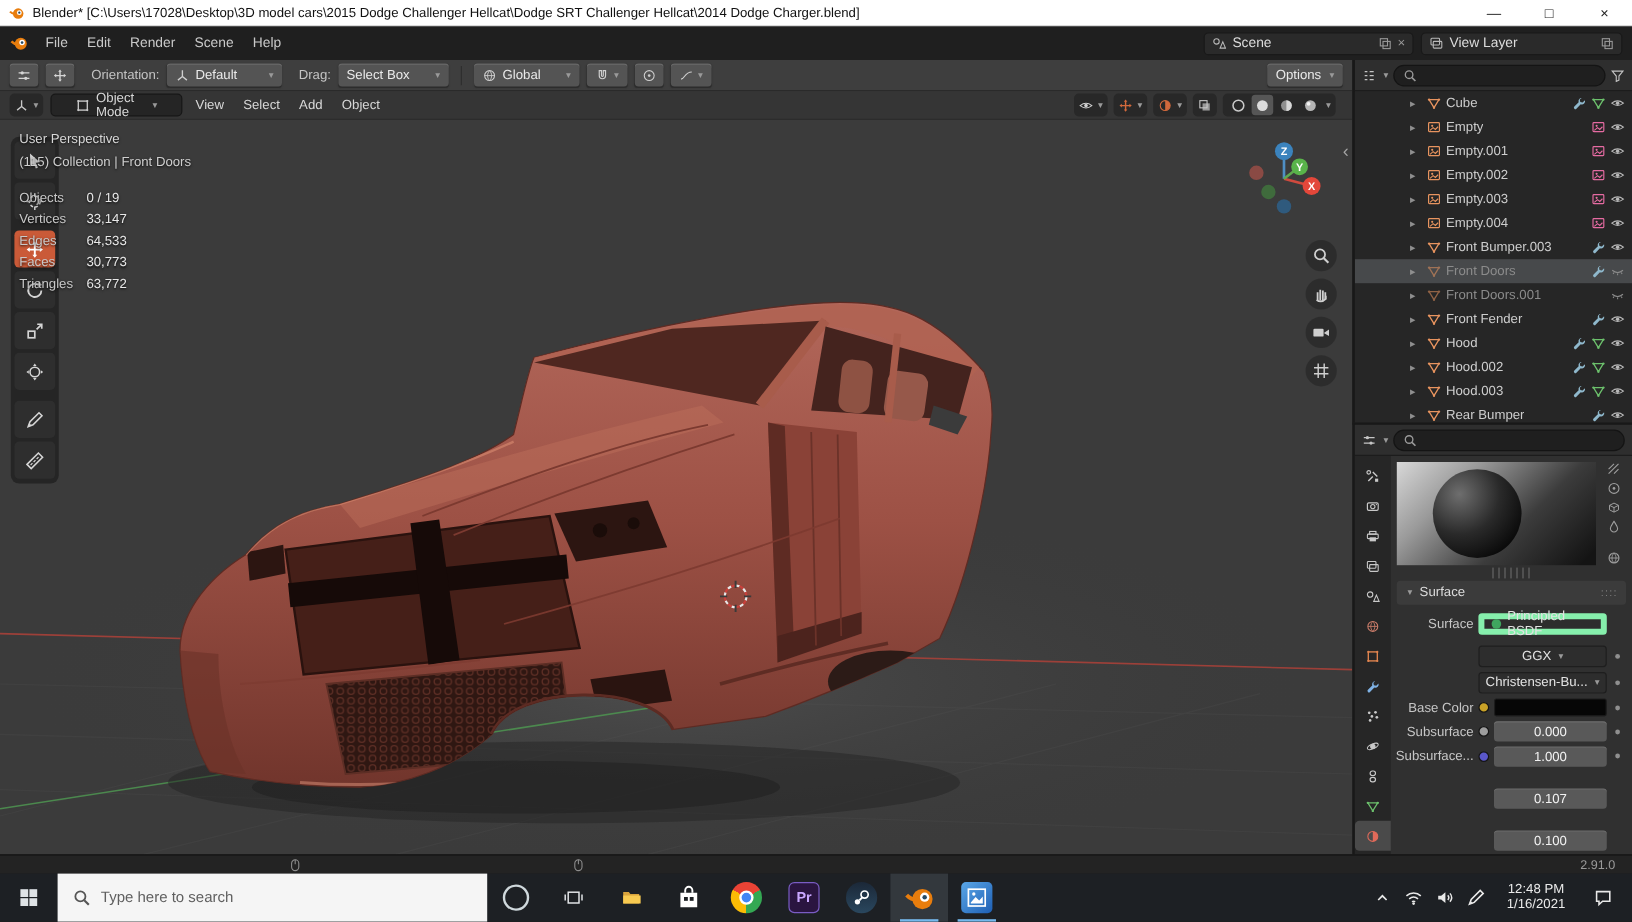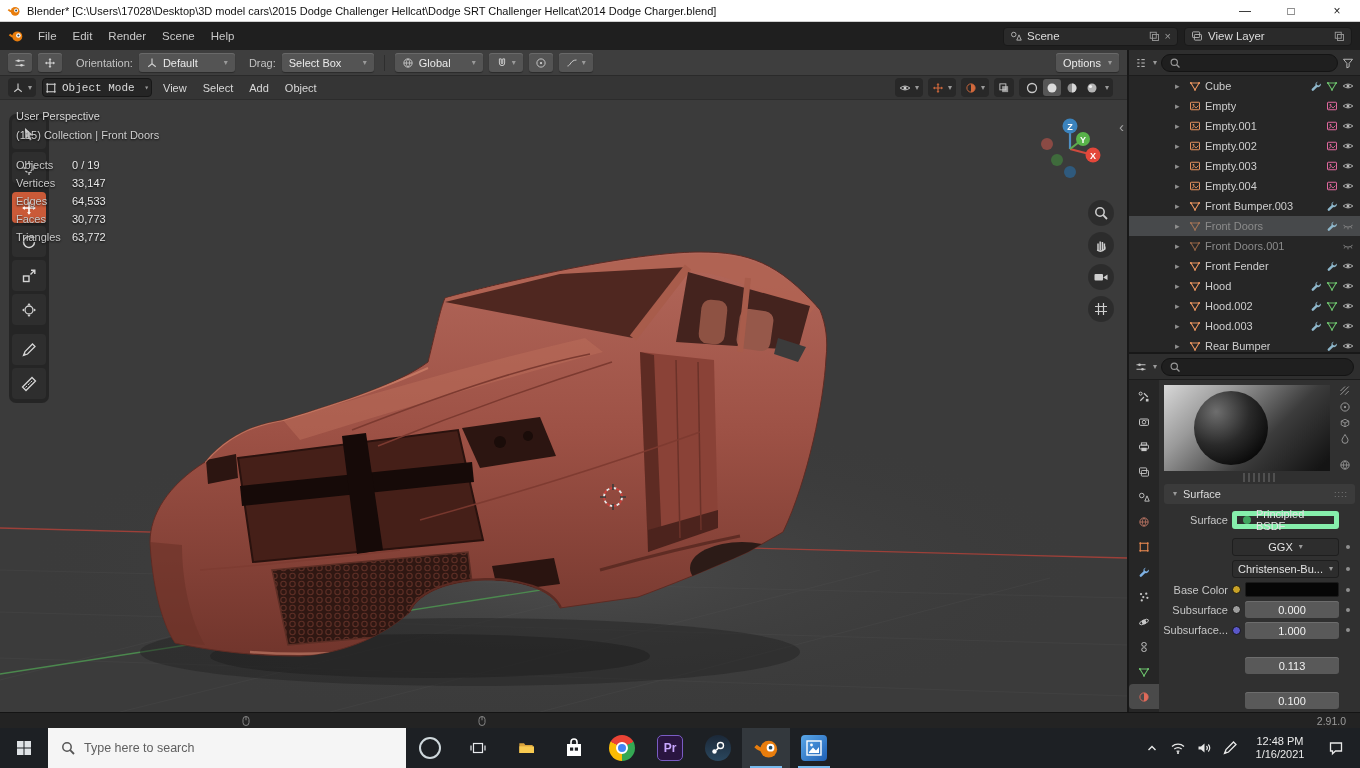--- a/index.html
+++ b/index.html
@@ -43,21 +43,21 @@
   .ts-ib { width:24px; height:19px; background:#545454; border-radius:3px; display:flex;
     align-items:center; justify-content:center; box-shadow:inset 0 1px 0 #696969, 0 1px 1px #2b2b2b; }
   .ts-sep { width:1px; height:16px; background:#2e2e2e; margin:0 4px; }
   .ts-right { margin-left:auto; }
 
   
   .viewport { position:absolute; top:76px; left:0; width:1127px; height:636px; background:#3b3b3b; }
   .vp-header { height:24px; background:#353535; border-bottom:1px solid #2c2c2c; display:flex;
     align-items:center; gap:6px; font-size:11px; color:#d8d8d8; padding:0 8px; }
   .vp-fld { height:19px; background:#252525; border:1px solid #171717; border-radius:4px;
-    display:flex; align-items:center; gap:5px; padding:0 2px;font-family:Liberation Mono, monospace; }
+    display:flex; align-items:center; gap:5px; padding:0 20px; }
   .vp-menu { padding:0 5px; }
   .vph-right { margin-left:auto; display:flex; align-items:center; gap:5px; margin-right:6px; }
   .vpbtn { height:19px; background:#282828; border-radius:4px; display:flex; align-items:center;
     gap:2px; padding:0 4px; }
   .shade-btn { width:18px; height:17px; display:flex; align-items:center; justify-content:center;
     border-radius:3px; }
   .shade-btn.active { background:#565656; }
 
   .vp-canvas { position:absolute; top:24px; left:0; }
 
@@ -1145,21 +1145,21 @@
           </span>
       </div>
       <div class="prow" style="align-items:flex-start">
         <span class="lbl" style="line-height:17px">Subsurface...</span>
         <span class="socket sock-b" style="margin-top:4px"></span>
         <div class="vstack">
           <div class="num-fld">
               <span>1.000</span>
             </div>
           <div class="num-fld">
-              <span>0.113</span>
+              <span>0.107</span>
             </div>
           <div class="num-fld">
               <span>0.100</span>
             </div>
         </div>
         <span class="dotcol" style="margin-top:6px">
             <span class="adot"></span>
           </span>
       </div>
     </div>

